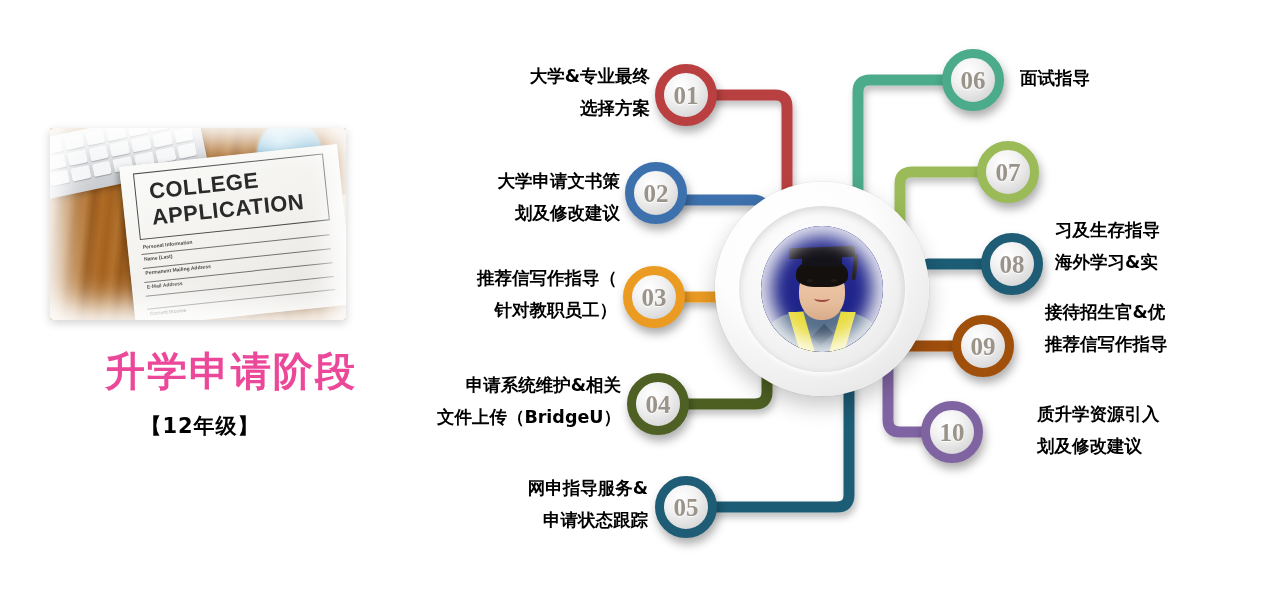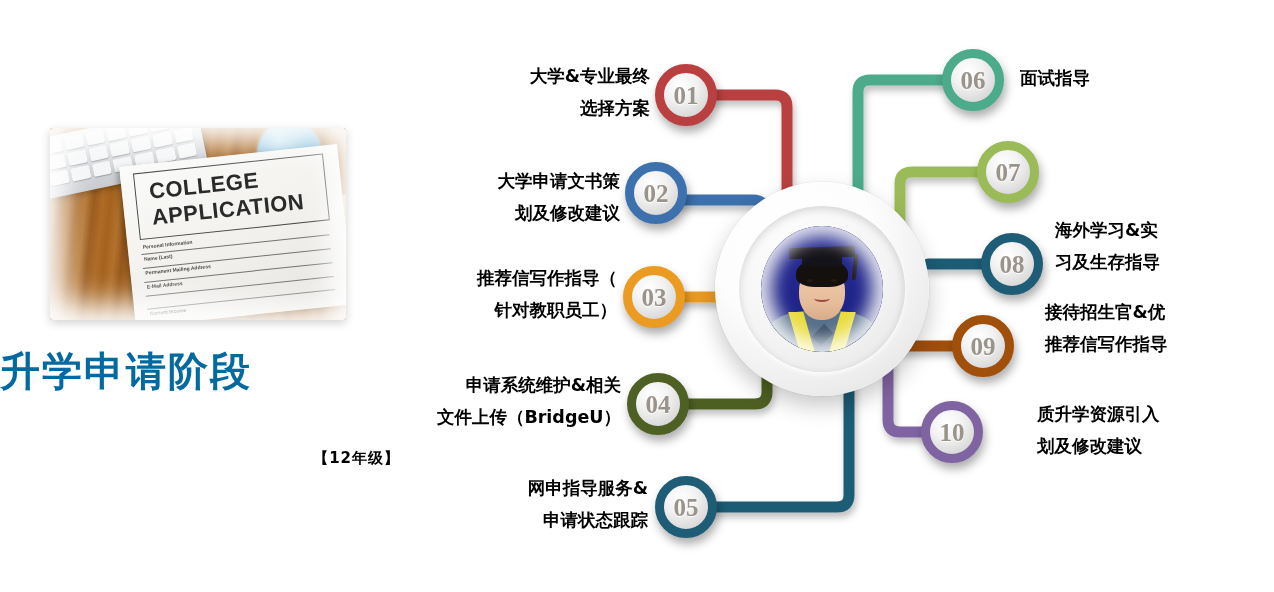--- a/index.html
+++ b/index.html
@@ -119,36 +119,37 @@
   
   #photo-vignette {
     position: absolute; inset: 0;
     box-shadow: 0 0 30px 16px #ffffff inset;
     pointer-events: none;
   }
 
   #left-title {
     position: absolute;
     left: 0; top: 344px; width: 400px;
+    text-align: center;
     font-family: "DejaVu Sans", "Liberation Sans", sans-serif;
     font-weight: 700;
     font-size: 40px;
     letter-spacing: 2px;
-    color: #0369a1;
+    color: #ec4899;
+    padding-left: 31px;
   }
   #left-subtitle {
     position: absolute;
     left: 0; top: 412px; width: 400px;
-    text-align: right;
+    text-align: center;
     font-family: "DejaVu Sans", "Liberation Sans", sans-serif;
     font-weight: 700;
-    font-size: 15px;
+    font-size: 21px;
     letter-spacing: 1px;
     color: #000000;
-    margin-top: 37px;
   }
 
   
   #diagram {
     position: absolute;
     left: 400px; top: 0;
     width: 874px; height: 592px;
   }
   #wires {
     position: absolute; left: 0; top: 0;
@@ -471,22 +472,22 @@
       <div>网申指导服务&amp;</div>
       <div>申请状态跟踪</div>
     </div>
 
     <div class="lbl left-align" style="left:620px; top:62px; width:240px;">
       <div>面试指导</div>
     </div>
 
 
     <div class="lbl left-align" style="left:655px; top:214px; width:219px;">
+      <div>习及生存指导</div>
       <div>海外学习&amp;实</div>
-      <div>习及生存指导</div>
     </div>
 
     <div class="lbl left-align" style="left:645px; top:296px; width:229px;">
       <div>接待招生官&amp;优</div>
       <div>推荐信写作指导</div>
     </div>
 
     <div class="lbl left-align" style="left:637px; top:398px; width:228px;">
       <div>质升学资源引入</div>
       <div>划及修改建议</div>

